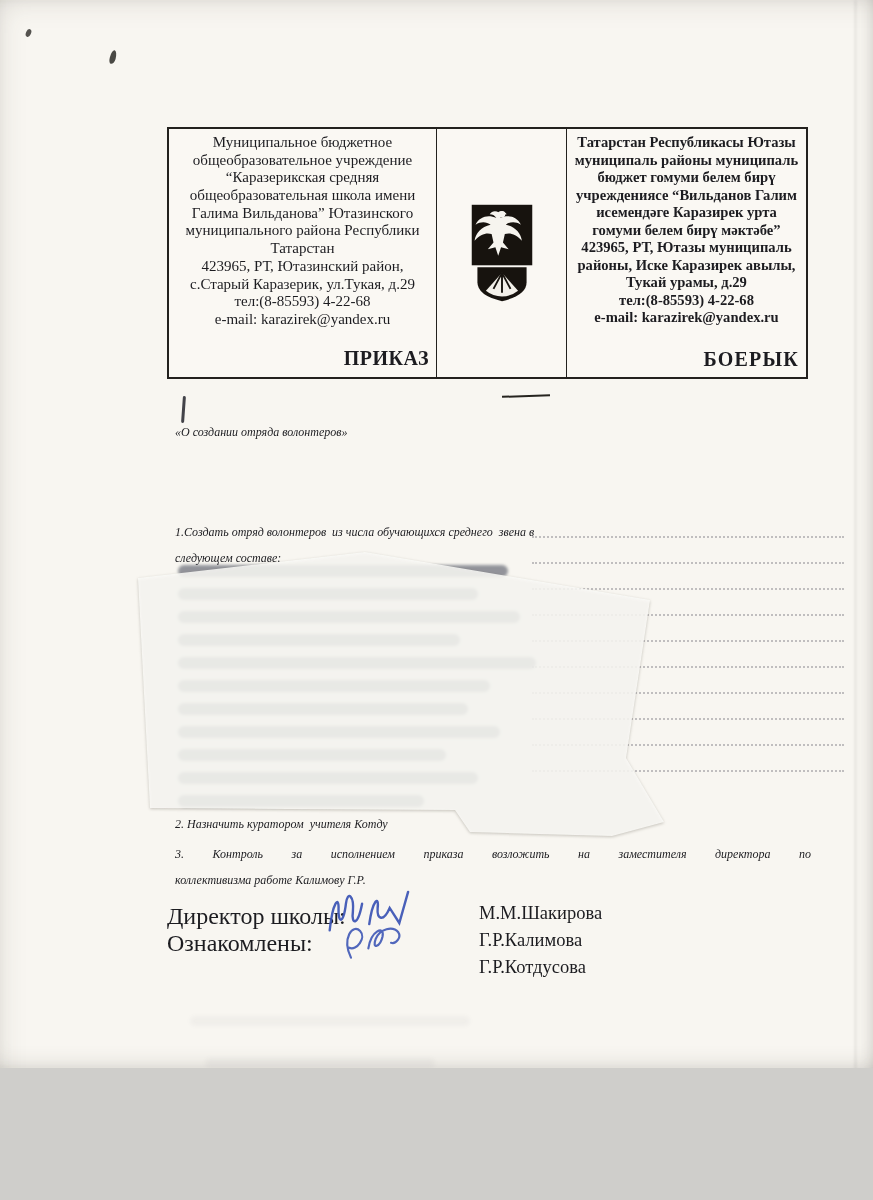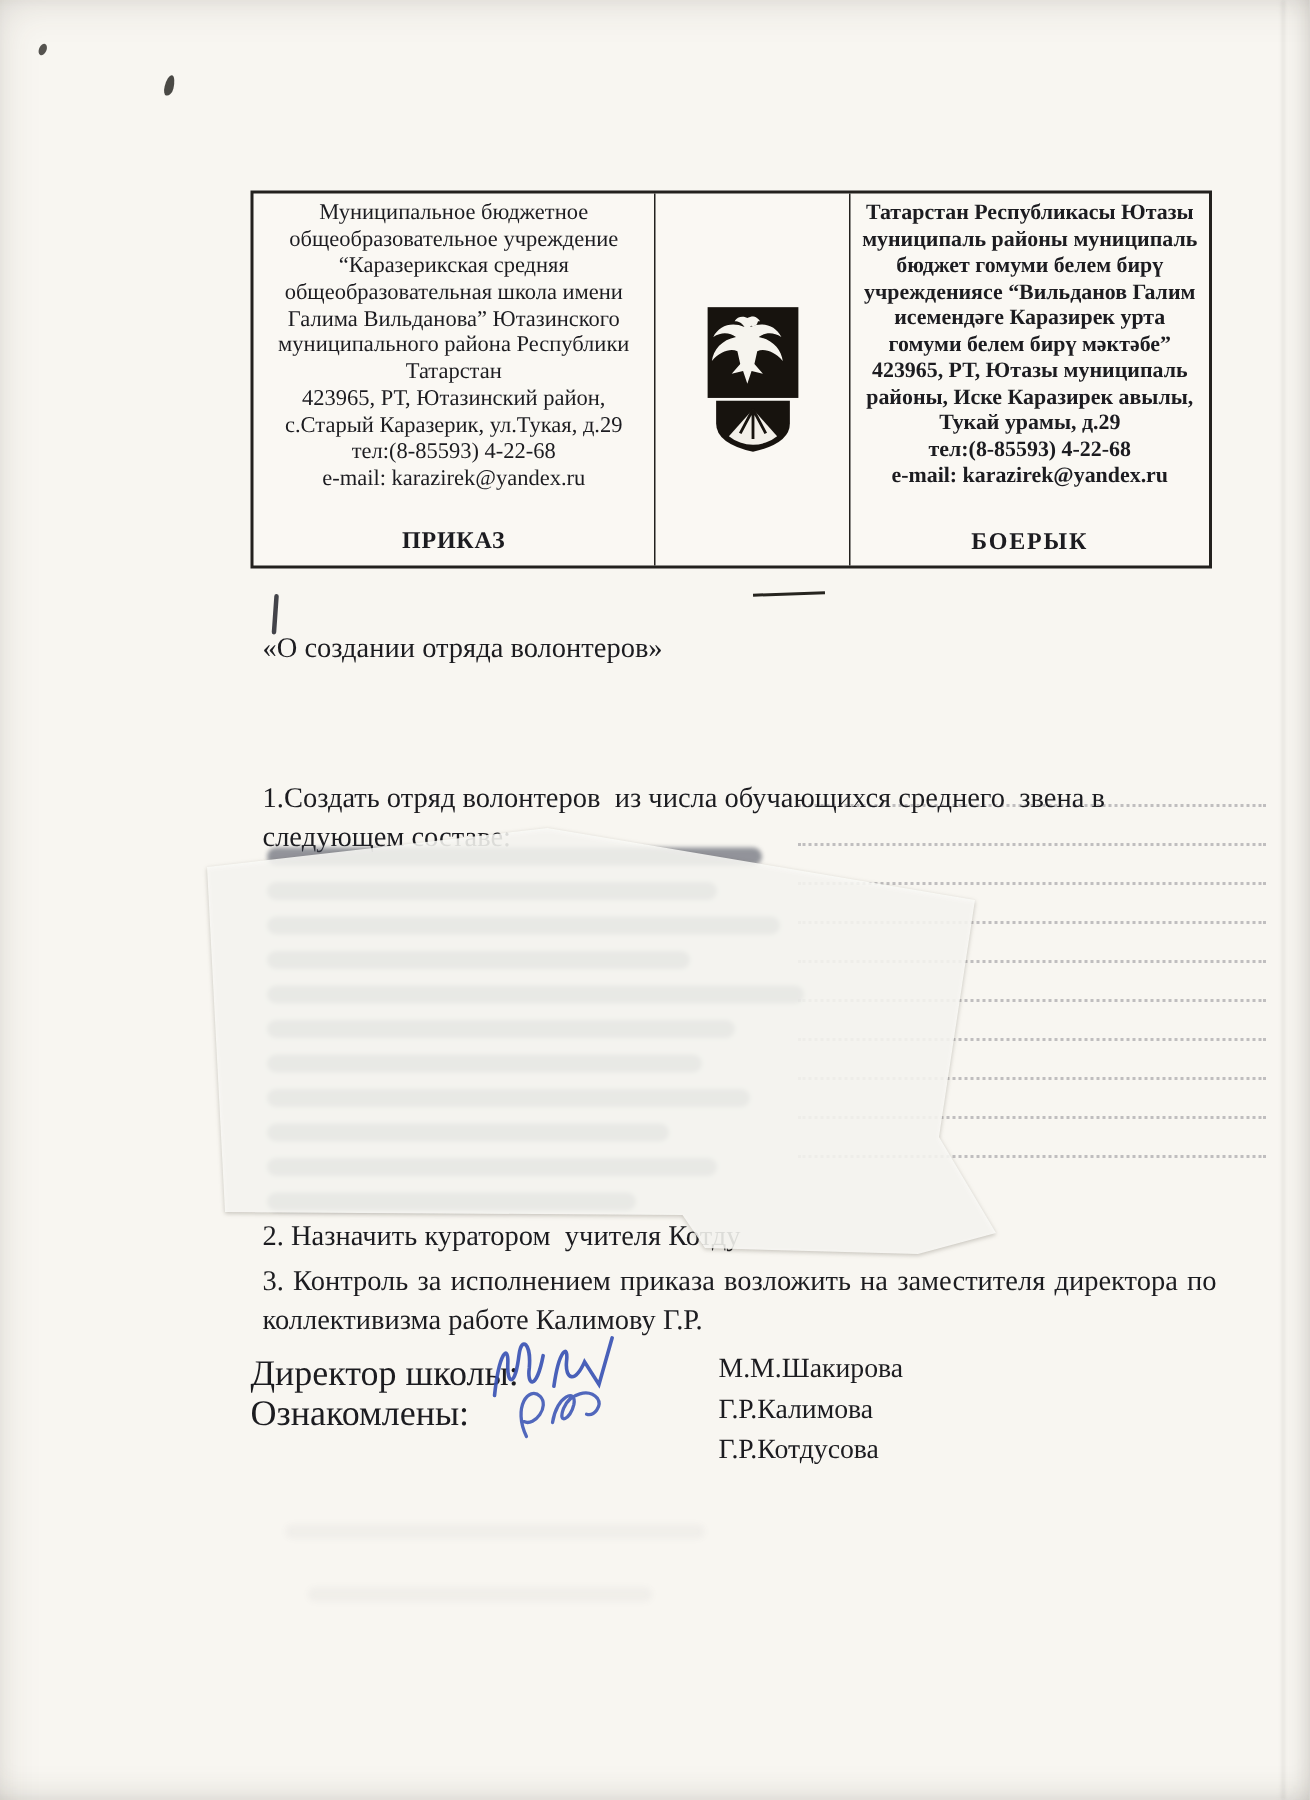--- a/index.html
+++ b/index.html
@@ -1,54 +1,54 @@
 <!DOCTYPE html>
 <html><head>
 <meta charset="utf-8">
 <style>
   * { box-sizing: border-box; }
   html,body { margin:0; padding:0; }
   body { background:#cfcecb; display:flex; justify-content:center; }
 
   .page {
-    position:relative; width:873px; height:1200px;
+    position:relative; width:873px; height:1068px;
     background:#f8f6f1;
     font-family:"Liberation Serif","DejaVu Serif",serif;
     color:#1c1c20; overflow:hidden;
     box-shadow: inset -12px 0 20px -14px rgba(60,55,45,.28),
                 inset 0 -16px 24px -18px rgba(60,55,45,.22),
                 inset 16px 18px 34px -26px rgba(60,55,45,.26);
   }
 
   
   .letterhead {
     position:absolute; left:167px; top:127px; width:641px; height:252px;
     display:flex; border:2px solid #23211e; background:#faf8f3;
   }
   .cell { padding:5px 7px 6px; display:flex; flex-direction:column; }
   .cell.ru { width:268px; border-right:1.6px solid #23211e; font-size:15px; line-height:1.18; text-align:center; }
   .cell.emblem { width:130px; border-right:1.6px solid #23211e; align-items:center; justify-content:center; }
   .cell.tt { flex:1; font-weight:700; font-size:14.6px; line-height:1.2; text-align:center; }
   .pre { white-space:pre-line; }
-  .doctype { margin-top:auto; font-weight:700; font-size:16px; letter-spacing:.5px; text-align:center; }
+  .doctype { margin-top:auto; font-weight:700; font-size:20px; letter-spacing:.5px; text-align:right; }
   .cell.tt .doctype { letter-spacing:1.2px; }
 
   
   .meta { position:absolute; left:167px; top:383px; width:641px; height:26px; font-size:19px; }
   .meta span { position:absolute; white-space:pre; }
   .meta .place { left:8px; }
   .meta .num   { left:282px; }
   .meta .date  { left:408px; }
   .strike { position:absolute; left:502px; top:395px; width:48px; height:2px; background:#26241f; transform:rotate(-2deg); }
   .pen-mark { position:absolute; left:182px; top:396px; width:3px; height:27px; background:#23232c; border-radius:2px; transform:rotate(4deg); opacity:.85; }
 
   
   .tline {
     position:absolute; left:175px; width:636px;
-    font-size:19px; line-height:25px; white-space:pre-wrap;
+    font-size:12px; line-height:25px; white-space:pre-wrap;font-style:italic;
   }
   .just { text-align:justify; text-align-last:justify; }
 
   
   .ghost { position:absolute; left:178px; height:12px; background:#3f4454; opacity:.55; filter:blur(1.5px); border-radius:6px; }
   .leader { position:absolute; left:532px; width:312px; border-top:2px dotted rgba(45,45,60,.28); }
   .patch-wrap { position:absolute; inset:0; z-index:5; pointer-events:none;
                 filter:drop-shadow(0 1px 1.5px rgba(80,75,60,.35)); }
   .patch { position:absolute; inset:0; background:rgba(252,251,248,.85);
            clip-path:polygon(138px 578px,365px 552px,650px 600px,626px 758px,664px 822px,612px 836px,470px 832px,455px 810px,150px 808px); }

